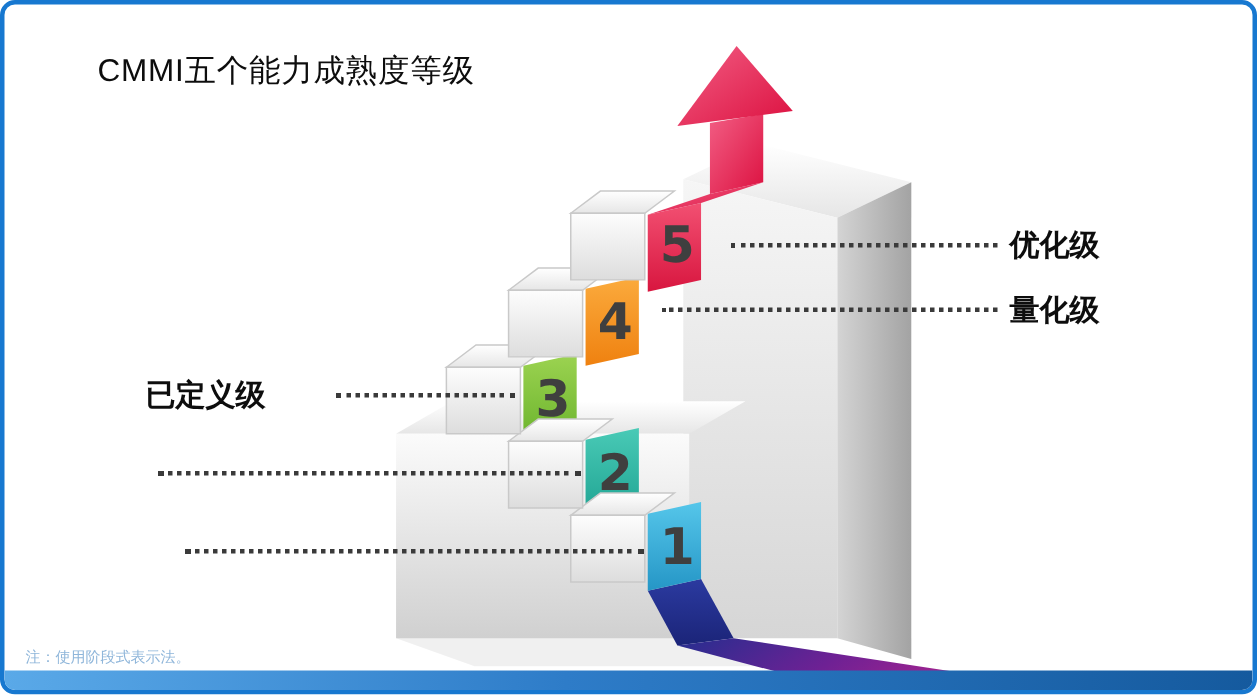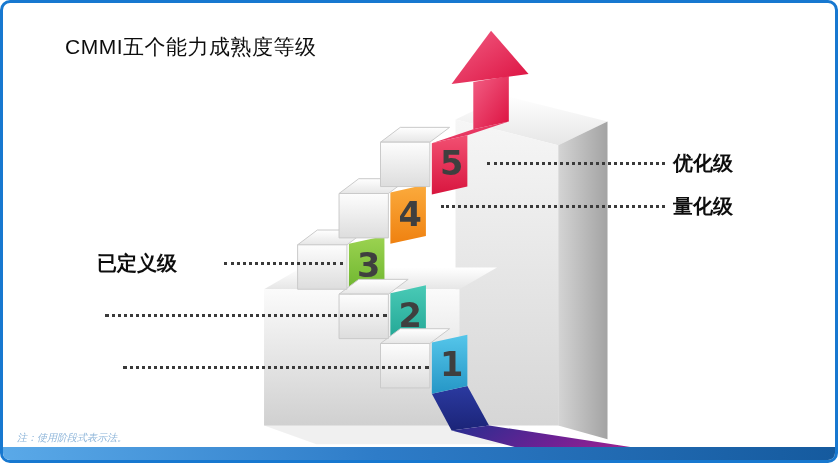--- a/index.html
+++ b/index.html
@@ -3,21 +3,21 @@
 <meta charset="utf-8">
 <style>
   html,body{margin:0;padding:0;background:#ffffff;font-family:"Liberation Sans","DejaVu Sans",sans-serif;}
   .slide{position:relative;width:838px;height:463px;box-sizing:border-box;
          border:3px solid #1778d0;border-radius:10px;overflow:hidden;background:#ffffff;}
   .art{position:absolute;left:0;top:0;width:100%;height:100%;}
   .title{position:absolute;left:62px;top:30px;font-size:21px;font-weight:normal;color:#0d0d0d;letter-spacing:0.5px;}
   .callout{position:absolute;display:flex;align-items:center;height:26px;}
   .callout .lbl{font-size:20px;font-weight:bold;color:#0d0d0d;white-space:nowrap;}
   .callout .dots{flex:1;border-top:3px dotted #3a3a3a;margin:0 8px;height:0;}
-  .note{position:absolute;left:14px;top:428px;font-size:10px;color:#8fb6da;font-style:italic;}
+  .note{position:absolute;left:14px;top:428px;font-size:10px;color:#8fb6da;}
   .bottom-bar{position:absolute;left:0;bottom:0;width:100%;height:13px;
               background:linear-gradient(90deg,#5aa9e8 0%,#2e7cc8 45%,#155a9e 100%);}
   svg text.num{font-family:"DejaVu Sans","Liberation Sans",sans-serif;font-weight:bold;fill:#3f3f3f;}
 </style>
 </head>
 <body>
 
 <div class="slide">
 
   <svg class="art" viewBox="0 0 838 463">

